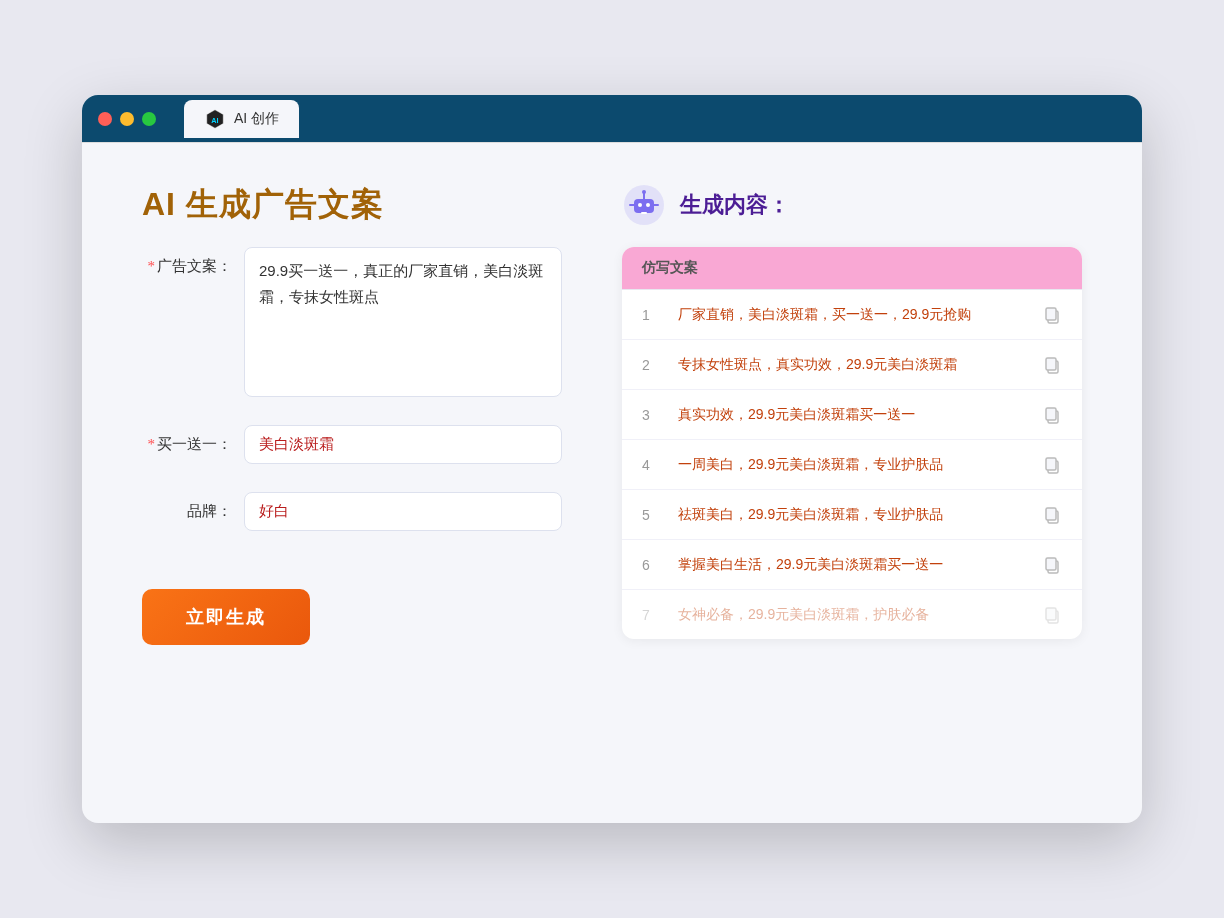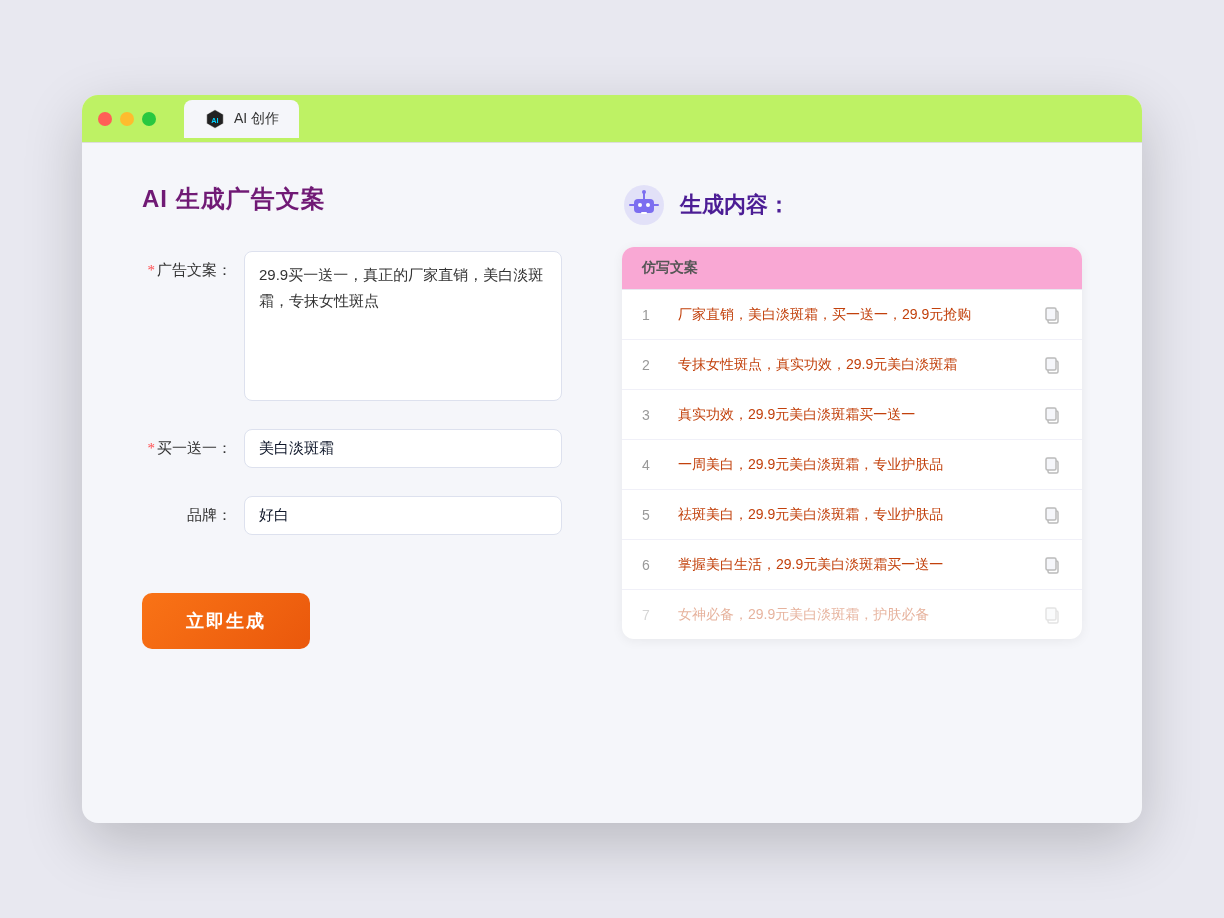--- a/index.html
+++ b/index.html
@@ -14,21 +14,21 @@
 
     .browser-window {
       width: 1060px;
       background: #f5f6fa;
       border-radius: 16px;
       box-shadow: 0 20px 60px rgba(0,0,0,0.2);
       overflow: hidden;
     }
 
     .browser-titlebar {
-      background: #bef264;
+      background: #0c4a6e;
       height: 48px;
       display: flex;
       align-items: center;
       padding: 0 16px;
       gap: 12px;
       border-bottom: 1px solid #ddd;
     }
 
     .traffic-lights {
       display: flex;
@@ -68,24 +68,24 @@
       gap: 60px;
       min-height: 680px;
     }
 
     
     .left-panel {
       flex: 0 0 420px;
     }
 
     .page-title {
-      font-size: 24px;
+      font-size: 32px;
       font-weight: 700;
-      color: #701a75;
-      margin-bottom: 36px;
+      color: #a16207;
+      margin-bottom: 20px;
       letter-spacing: 1px;
     }
 
     .form-group {
       display: flex;
       align-items: flex-start;
       margin-bottom: 28px;
       gap: 12px;
     }
 
@@ -103,21 +103,21 @@
       color: #ff4d4f;
       margin-right: 2px;
     }
 
     .form-input {
       flex: 1;
       border: 1.5px solid #dde1ee;
       border-radius: 8px;
       padding: 10px 14px;
       font-size: 15px;
-      color: #0f172a;
+      color: #b91c1c;
       background: #fff;
       outline: none;
       font-family: inherit;
     }
 
     .form-textarea {
       flex: 1;
       border: 1.5px solid #dde1ee;
       border-radius: 8px;
       padding: 10px 14px;

